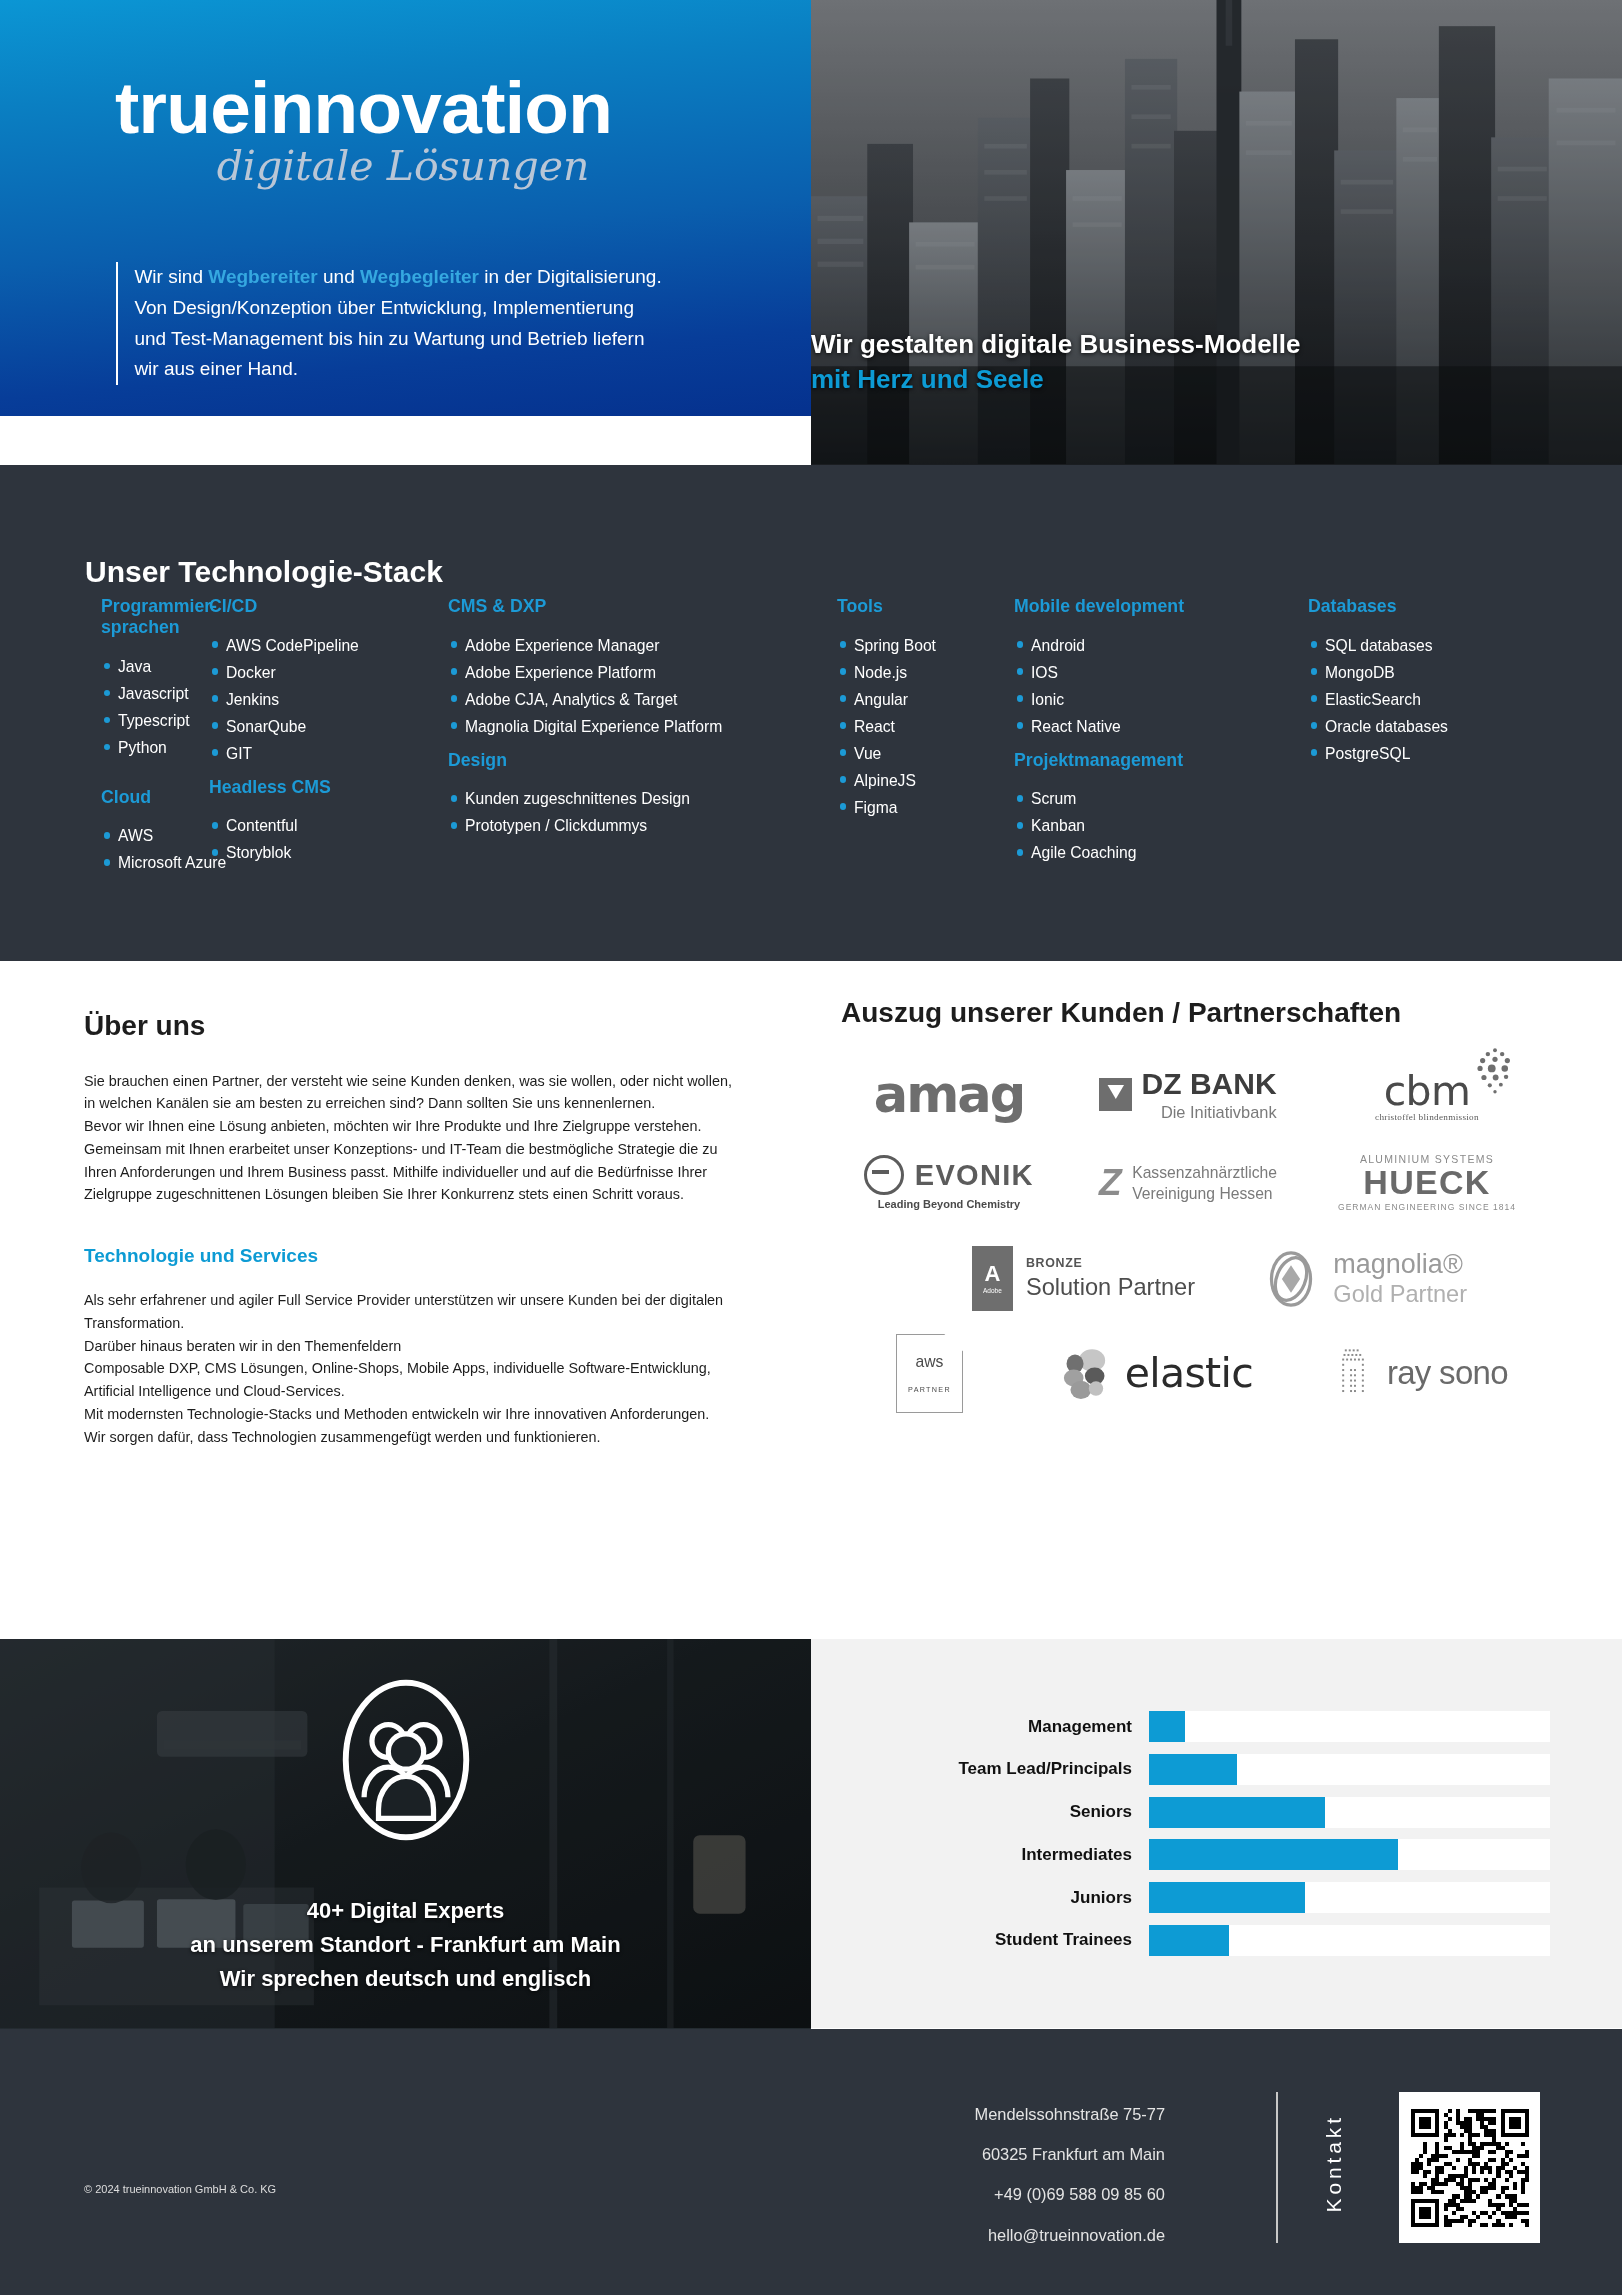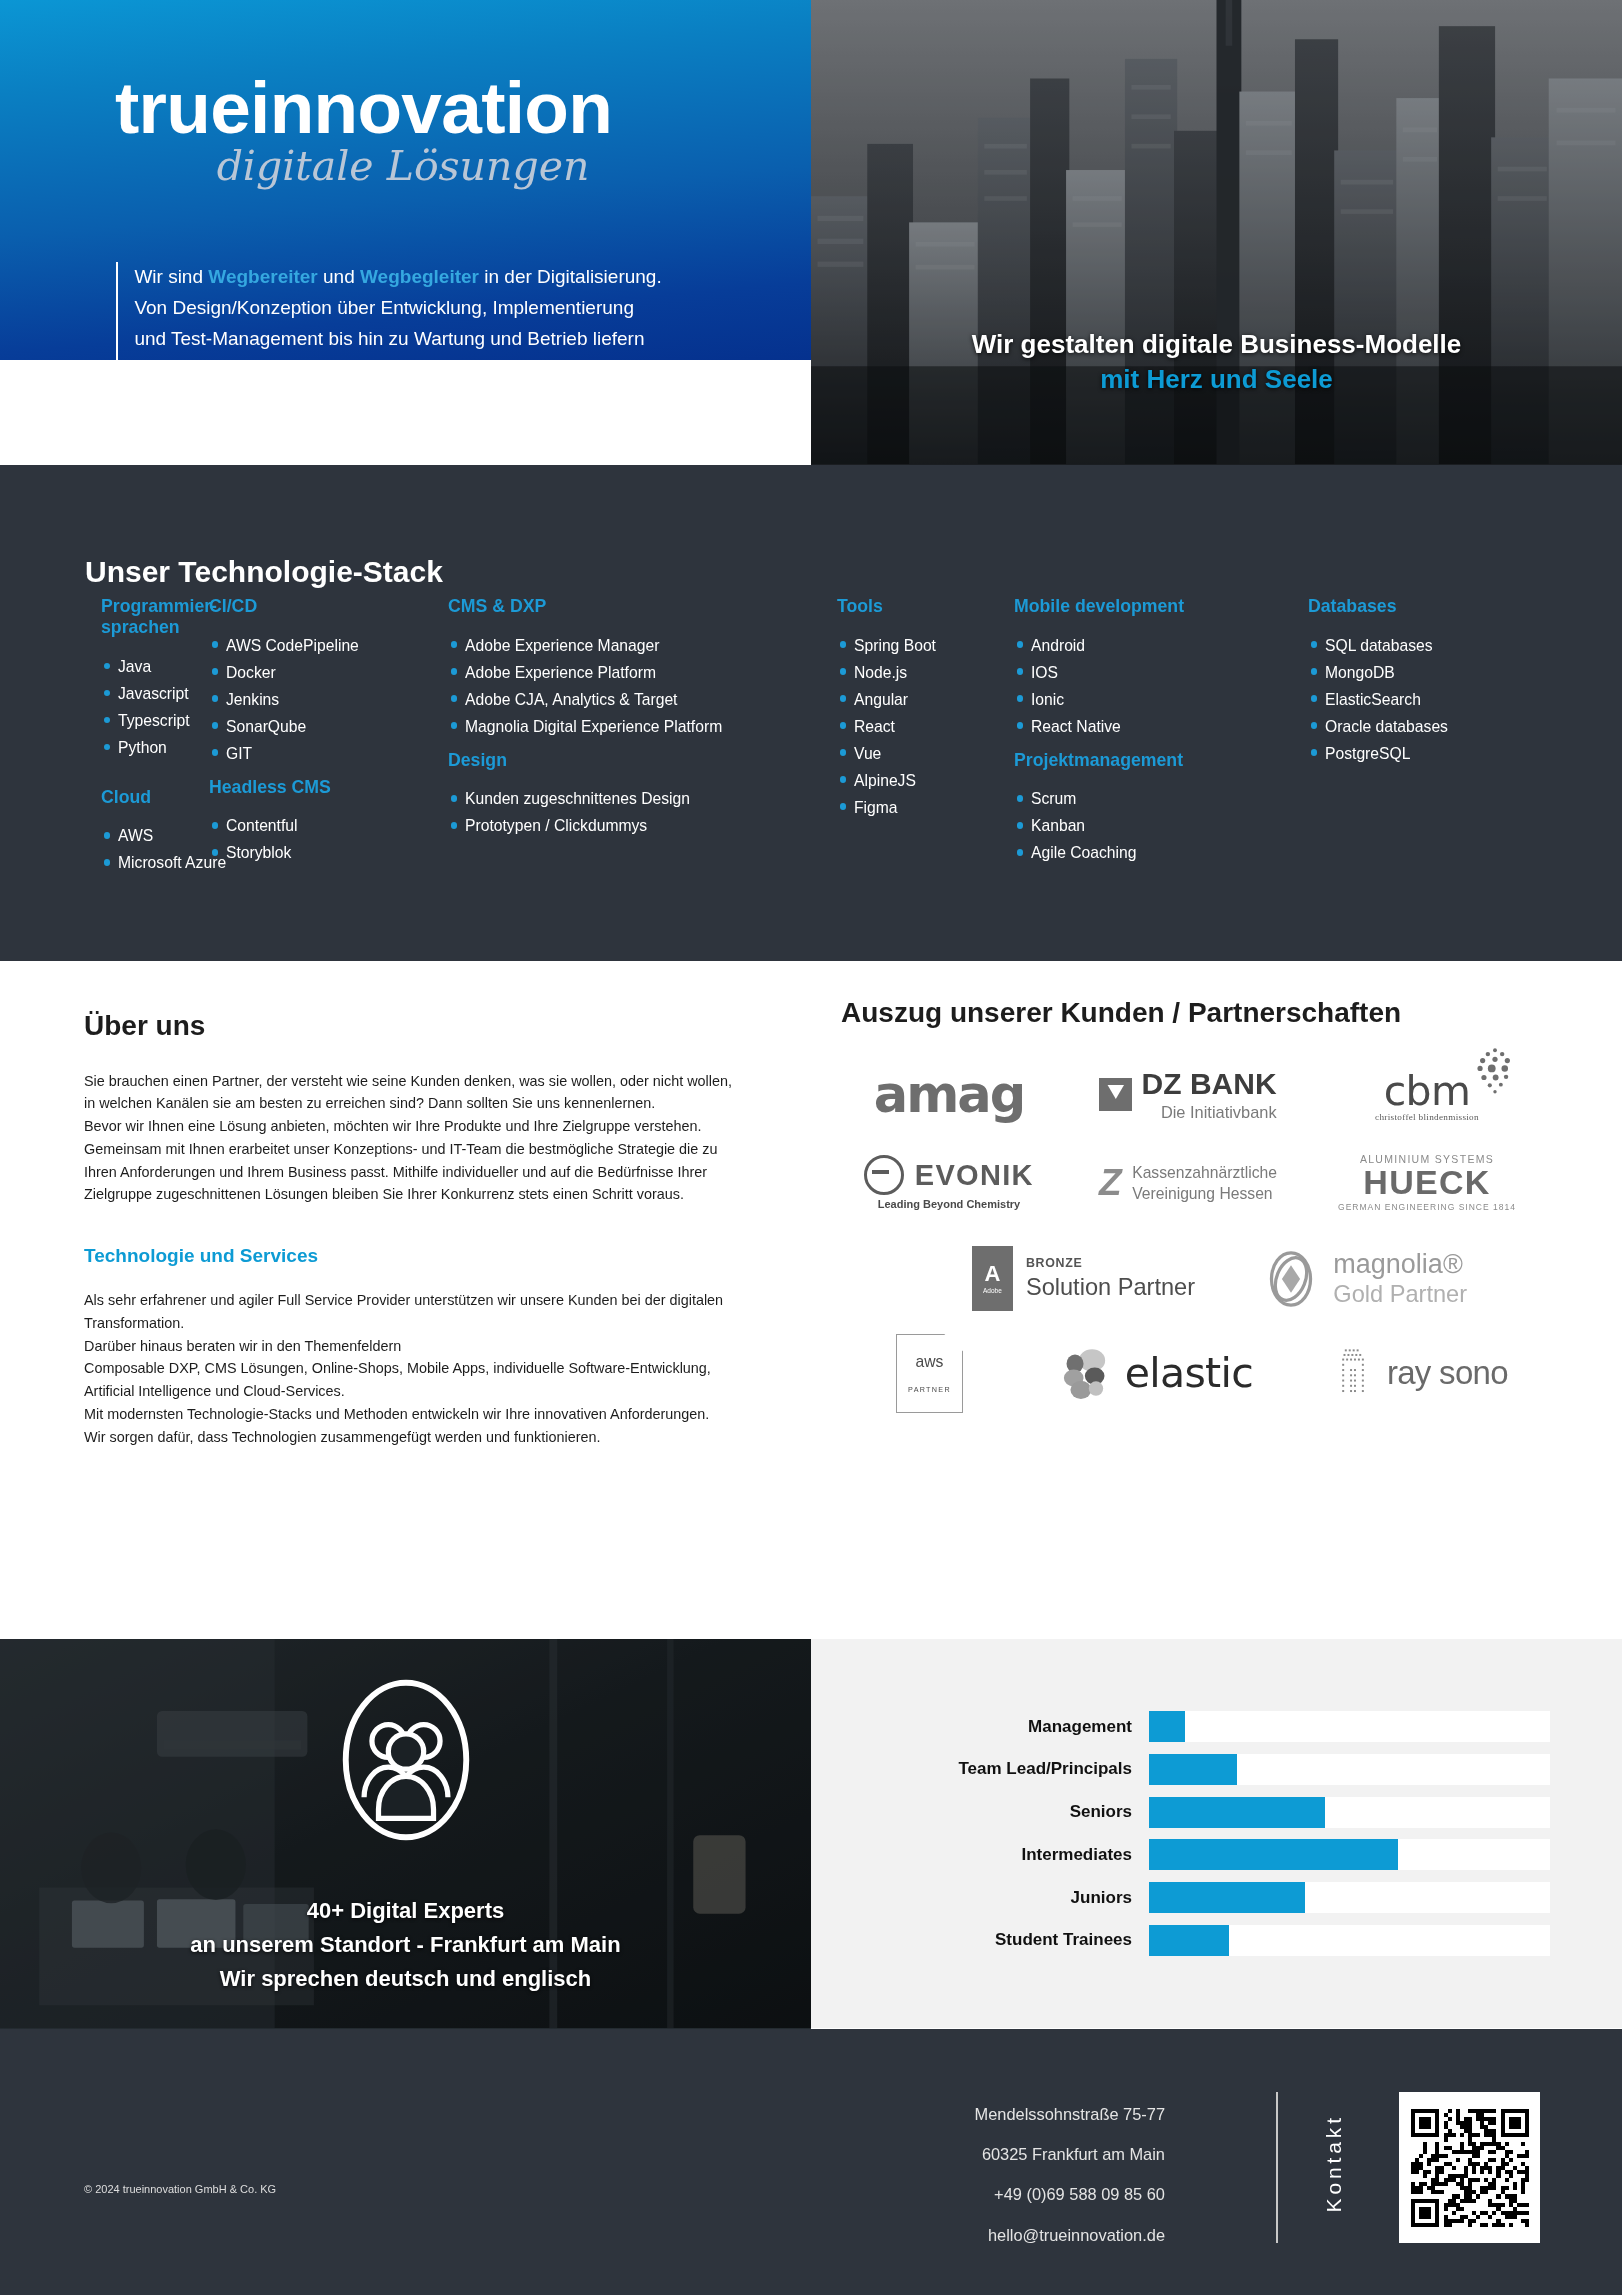--- a/index.html
+++ b/index.html
@@ -8,21 +8,21 @@
     font-family:"Liberation Sans", sans-serif;
     background:#ffffff;
     overflow:hidden;
     position:relative;
   }
   .page{position:relative;width:1623px;height:2295px;}
 
   
   .hero{position:absolute;left:0;top:0;width:1623px;height:465px;display:flex;}
   .hero-left{
-    position:relative;width:811px;height:360px;
+    position:relative;width:811px;height:416px;
     background:linear-gradient(175deg,#0b96d4 0%,#0a7fc2 22%,#0a5fae 55%,#073d99 82%,#05318e 100%);
     overflow:hidden;
   }
   .brand{position:absolute;left:115px;top:71px;width:654px;}
   .brand-main{
     font-size:73px;font-weight:700;color:#ffffff;letter-spacing:-0.7px;
     line-height:1.0;font-family:"Liberation Sans", sans-serif;
   }
   .brand-sub{
     text-align:center;width:576px;margin-top:1.3px;
@@ -35,21 +35,21 @@
     color:#ffffff;font-size:19px;line-height:1.62;
   }
   .hl{color:#35a8e0;font-weight:700;}
 
   .hero-right{
     position:relative;width:811px;height:465px;overflow:hidden;
     background:#1a1d21;
   }
   .city{position:absolute;inset:0;}
   .tag{
-    position:absolute;left:0;right:0;top:327px;text-align:center;
+    position:absolute;left:0;right:0;top:327px;
     color:#ffffff;font-size:26px;font-weight:700;line-height:1.35;
     text-shadow:0 1.3px 4.6px rgba(0,0,0,.85);
   }
   .tag .accent{color:#0d9bd4;}
 
   
   .stack{
     position:absolute;left:0;top:465px;width:1623px;height:496px;
     background:#2e343d;
   }

